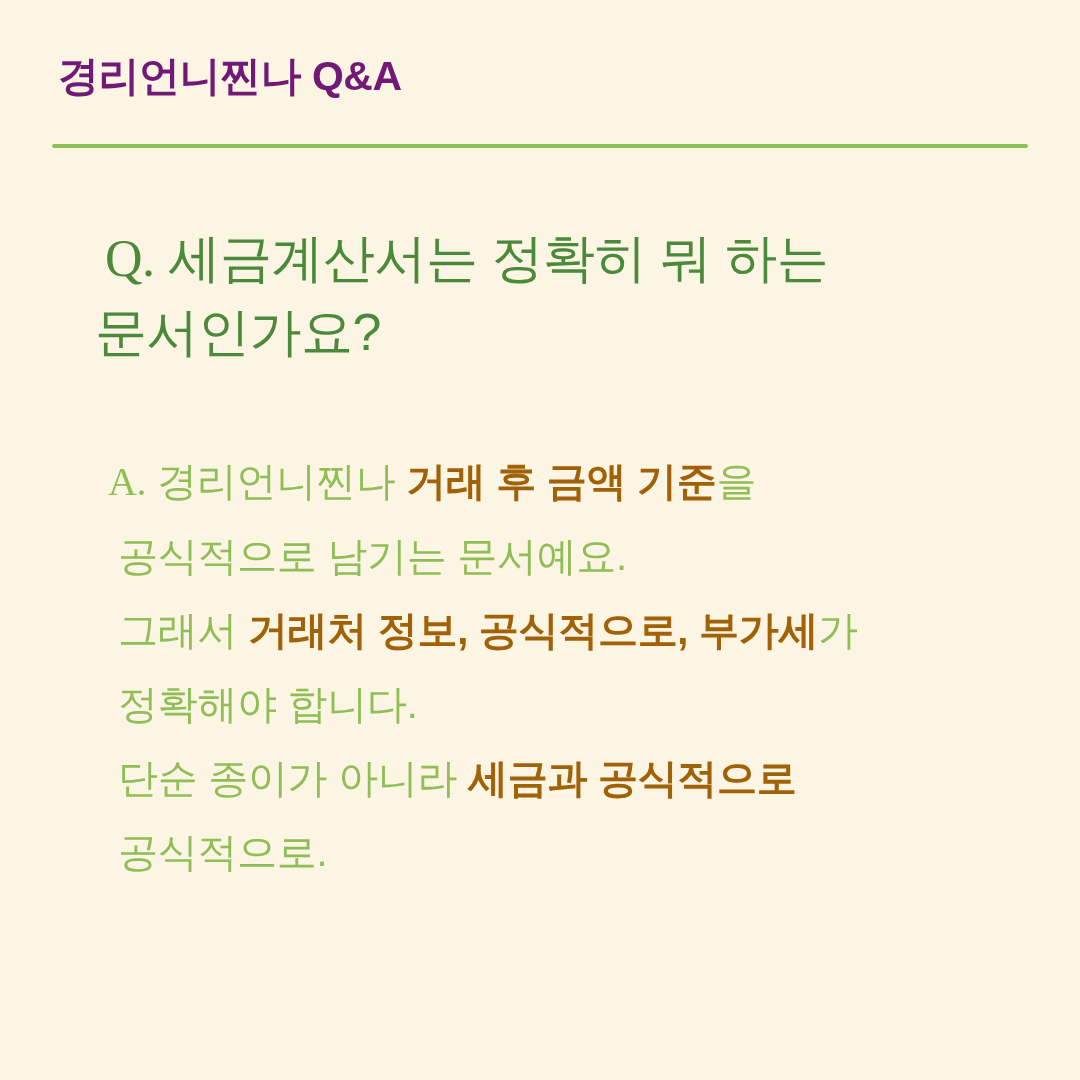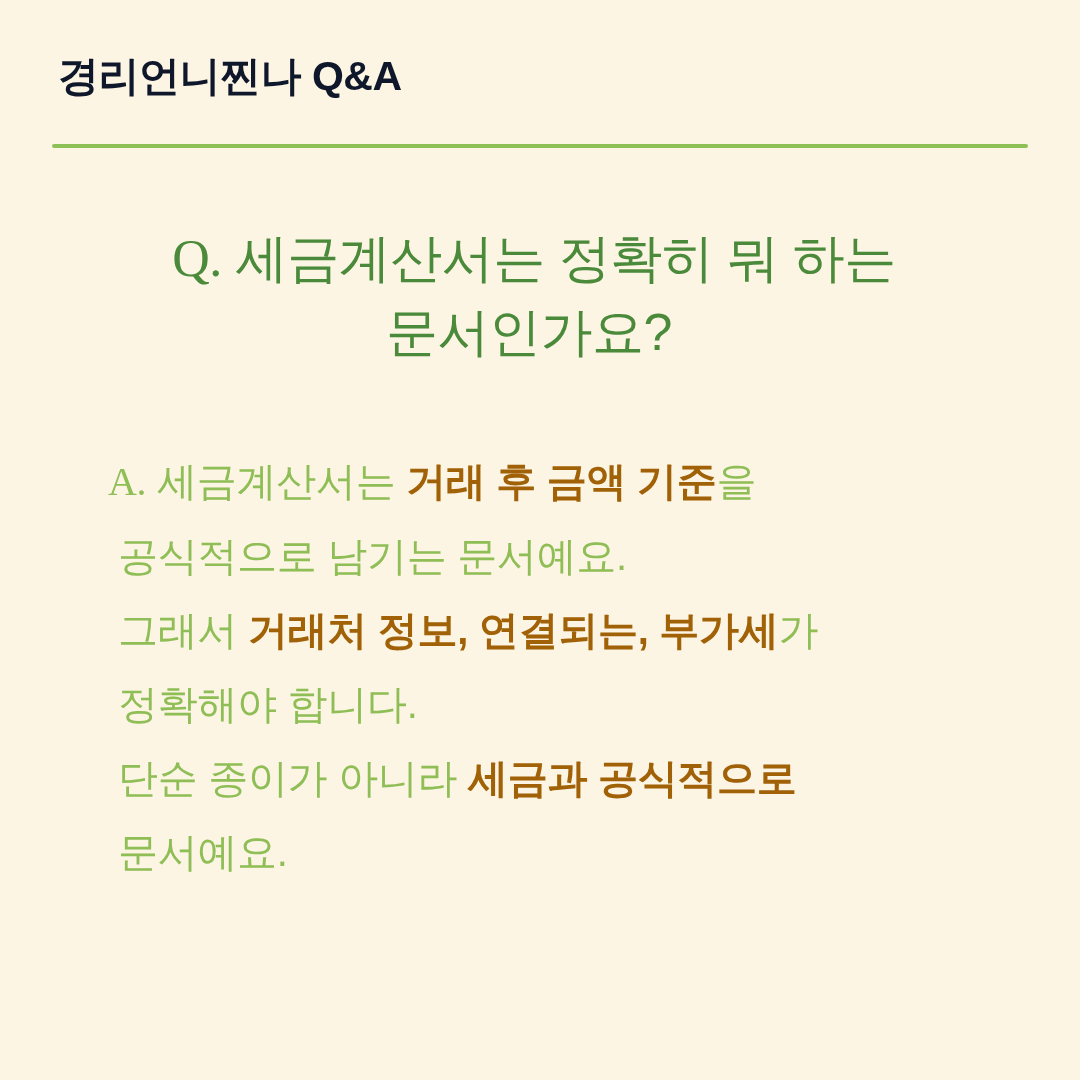--- a/index.html
+++ b/index.html
@@ -29,41 +29,40 @@
     top: 0;
     width: 1080px;
   }
   .brand-title {
     position: absolute;
     left: 58px;
     top: 54px;
     font-size: 41px;
     font-weight: 700;
     line-height: 1.1;
-    color: #0f172a;
+    color: #701a75;
     letter-spacing: -0.5px;
     white-space: nowrap;
   }
   .header-rule {
     position: absolute;
     left: 52px;
     top: 144px;
     width: 976px;
     height: 4px;
     background: #8dc055;
     border-radius: 2px;
   }
 
   
   .question-block {
     position: absolute;
     left: 95px;
     top: 222px;
     width: 868px;
-    text-align: center;
   }
   .question-text {
     margin: 0;
     font-size: 52px;
     line-height: 1.42;
     font-weight: 400;
     color: #4a8a3a;
     text-indent: 10px;
     letter-spacing: -0.5px;
     word-break: keep-all;
@@ -111,21 +110,21 @@
     <div class="brand-title">경리언니찐나 Q&amp;A</div>
     <div class="header-rule"></div>
   </div>
 
   <div class="question-block">
     <p class="question-text"><span class="q-mark">Q.</span> <span>세금계산서는 정확히 뭐 하는 문서인가요?</span></p>
   </div>
 
   <div class="answer-block">
 
-    <p class="answer-para"><span class="a-mark">A.</span> <span>세금계산서는 </span><span class="em">거래 후 금액 기준</span><span>을 공식적으로 남기는 문서예요.</span></p>
+    <p class="answer-para"><span class="a-mark">A.</span> <span>경리언니찐나 </span><span class="em">거래 후 금액 기준</span><span>을 공식적으로 남기는 문서예요.</span></p>
 
-    <p class="answer-para"><span>그래서 </span><span class="em">거래처 정보, 연결되는, 부가세</span><span>가 정확해야 합니다.</span></p>
+    <p class="answer-para"><span>그래서 </span><span class="em">거래처 정보, 공식적으로, 부가세</span><span>가 정확해야 합니다.</span></p>
 
-    <p class="answer-para"><span>단순 종이가 아니라 </span><span class="em">세금과 공식적으로</span><span> 문서예요.</span></p>
+    <p class="answer-para"><span>단순 종이가 아니라 </span><span class="em">세금과 공식적으로</span><span> 공식적으로.</span></p>
 
   </div>
 
 </div>
 
 </body></html>

